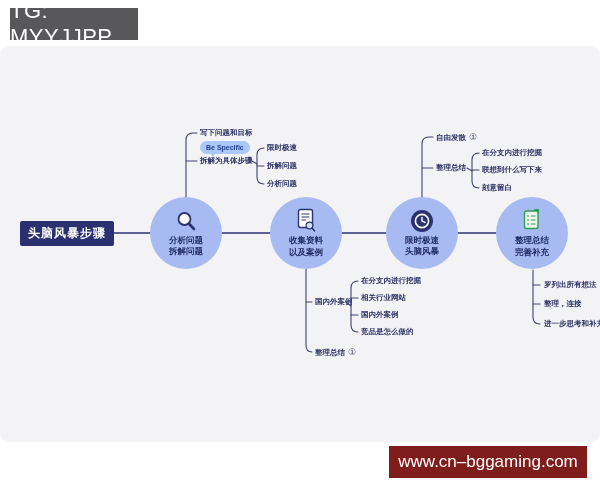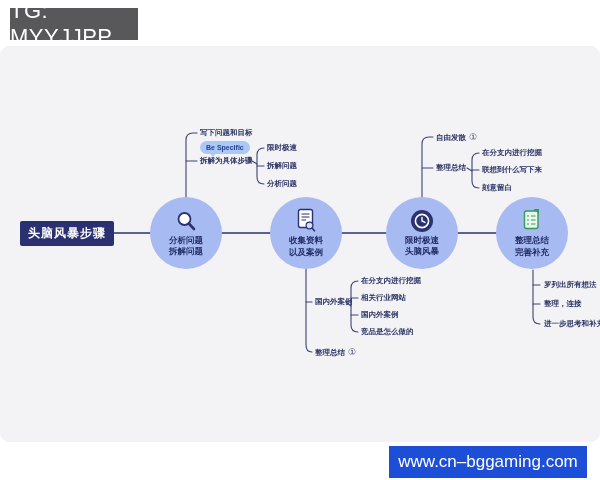--- a/index.html
+++ b/index.html
@@ -3,21 +3,21 @@
 <meta charset="utf-8">
 <style>
   html,body{margin:0;padding:0;background:#fff;}
   #stage{position:relative;width:600px;height:480px;background:#fff;overflow:hidden;
          font-family:"Liberation Sans","DejaVu Sans",sans-serif;}
   .canvas{position:absolute;left:0;top:46px;width:600px;height:396px;
           background:#f3f3f5;border-radius:9px;}
   .links{position:absolute;left:0;top:0;width:600px;height:480px;}
   .wm{position:absolute;color:#fff;display:flex;align-items:center;justify-content:center;}
   .wm-top{left:10px;top:8px;width:128px;height:32px;background:#58585a;font-size:22px;letter-spacing:.5px;}
-  .wm-bottom{left:389px;top:446px;width:198px;height:32px;background:#1d4ed8;font-size:17px;}
+  .wm-bottom{left:389px;top:446px;width:198px;height:32px;background:#7f1d1d;font-size:17px;}
   .root{position:absolute;left:20px;top:221px;width:94px;height:25px;background:#2b3170;
         border-radius:2px;color:#fff;font-size:12px;font-weight:bold;letter-spacing:1px;
         display:flex;align-items:center;justify-content:center;text-align:center;}
   .circle{position:absolute;width:72px;height:72px;border-radius:50%;background:#a7baf1;
           display:flex;flex-direction:column;align-items:center;justify-content:center;gap:2px;}
   .ctitle{font-size:8.5px;font-weight:bold;color:#222d66;text-align:center;line-height:1.35;}
   .ctitle span{display:block;}
   .lbl{position:absolute;transform:translateY(-50%);font-size:7.5px;font-weight:bold;
        color:#2e3566;white-space:nowrap;display:flex;align-items:center;gap:3px;line-height:1;}
   .cbadge{font-size:9px;font-weight:normal;color:#3a4169;line-height:1;}

